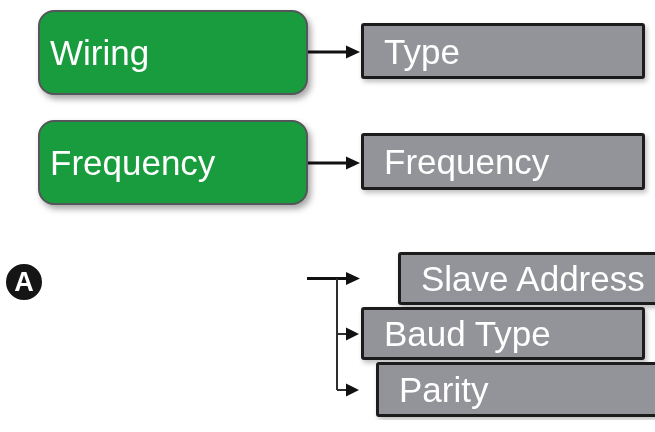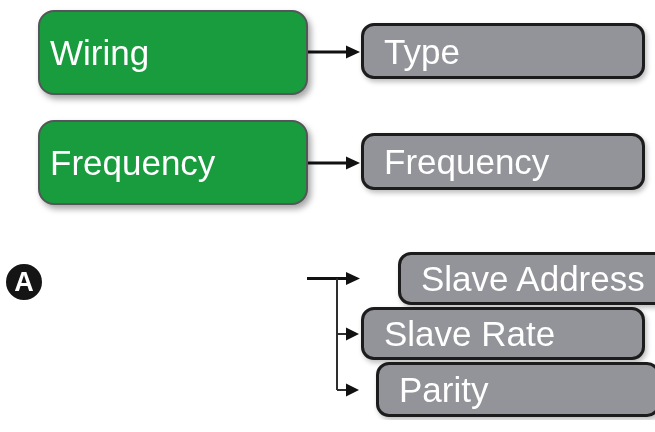--- a/index.html
+++ b/index.html
@@ -29,21 +29,21 @@
     background:#189c3d;
     border:2px solid #55565a;
     border-radius:16px;
     box-shadow:3px 4px 6px rgba(0,0,0,0.35);
     padding-left:10px;
   }
   .box-tgt{
     left:361px;width:284px;
     background:#939499;
     border:3px solid #1c1c1c;
-    border-radius:13px;
+    border-radius:3px;
     box-shadow:2px 3px 5px rgba(0,0,0,0.25);
     padding-left:20px;
   }
   .src-wiring{top:10px;}
   .src-frequency{top:120px;}
   .src-communication{top:237px;height:84px;}
   .tgt-type{top:23px;height:56px;}
   .tgt-frequency{top:133px;height:57px;}
   .tgt-slave-address{top:252px;height:53px;margin-left:37px;}
   .tgt-baud-rate{top:307px;height:53px;}
@@ -105,20 +105,20 @@
 
   <div class="box box-tgt tgt-frequency">
     <span>Frequency</span>
   </div>
 
   <div class="box box-tgt tgt-slave-address">
     <span>Slave Address</span>
   </div>
 
   <div class="box box-tgt tgt-baud-rate">
-    <span>Slave Rate</span>
+    <span>Baud Type</span>
   </div>
 
   <div class="box box-tgt tgt-parity">
     <span>Parity</span>
   </div>
 
 </div>
 
 </body></html>

